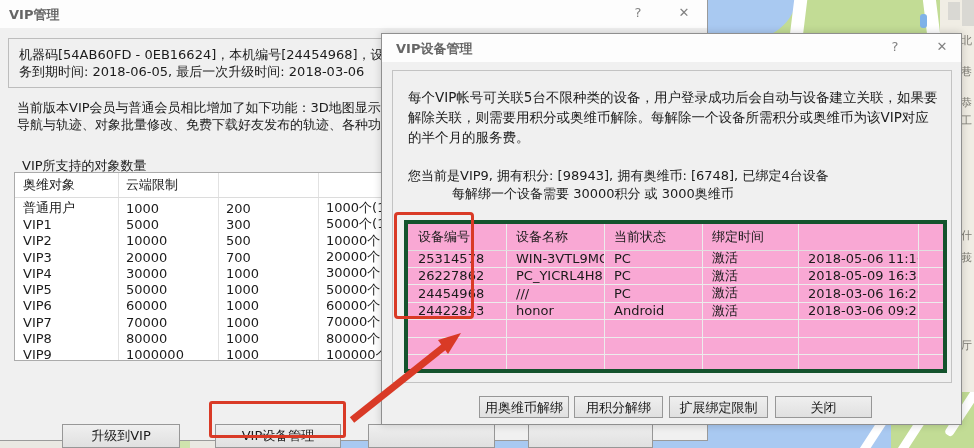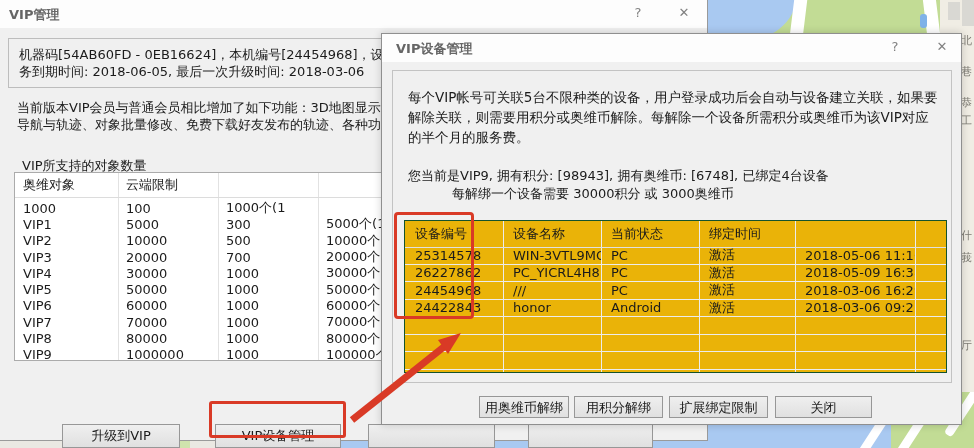--- a/index.html
+++ b/index.html
@@ -67,21 +67,21 @@
 
   
   #dlg{position:absolute;left:381px;top:33px;width:581px;height:392px;background:var(--winbg);border:1px solid #8f8f8f;box-shadow:0 0 8px rgba(0,0,0,.18);}
   #dlg .titlebar{height:28px;}
   #dlg .win-title{left:14px;}
   #dlg .help{left:498px;} #dlg .close{left:545px;}
   #dlg-panel{position:absolute;left:10px;top:36px;width:560px;height:313px;border:1px solid #c3c3c3;}
   #dlg-desc{position:absolute;left:15px;top:16px;width:533px;font-size:13.5px;line-height:20px;}
   #dlg-status1{position:absolute;left:15px;top:96px;white-space:nowrap;}
   #dlg-status2{position:absolute;left:15px;top:114px;white-space:nowrap;margin-left:44px;}
-  #dev-table{position:absolute;left:11px;top:149px;width:543px;height:153px;background:#eab308;border:1px solid #14532d;overflow:hidden;}
+  #dev-table{position:absolute;left:11px;top:149px;width:543px;height:153px;background:#f9a8d4;border:4px solid #14532d;overflow:hidden;}
   #dev-table .vline{position:absolute;top:0;bottom:0;width:1px;background:#ececec;}
   #dev-table .hline{position:absolute;left:0;right:0;top:26px;height:1px;background:#e0e0e0;}
   #dev-table .thead{position:absolute;left:0;top:0;right:0;height:26px;display:flex;align-items:center;}
   #dev-table .tbody{position:absolute;left:0;top:26px;right:0;}
   #dev-table .tr{display:flex;height:17.5px;align-items:center;border-bottom:1px solid #ececec;}
   #dev-table .th,#dev-table .td{overflow:hidden;white-space:nowrap;padding-left:10px;}
   #dev-table .th:nth-child(1),#dev-table .td:nth-child(1){width:98px;}
   #dev-table .th:nth-child(2),#dev-table .td:nth-child(2){width:98px;}
   #dev-table .th:nth-child(3),#dev-table .td:nth-child(3){width:98px;}
   #dev-table .th:nth-child(4),#dev-table .td:nth-child(4){width:96px;}
@@ -145,22 +145,23 @@
       <div class="vline" style="left:103px"></div>
       <div class="vline" style="left:203px"></div>
       <div class="vline" style="left:303px"></div>
       <div class="thead">
         <div class="th">奥维对象</div>
         <div class="th">云端限制</div>
       </div>
       <div class="hline"></div>
       <div class="tbody">
           <div class="tr">
-            <div class="td">1000</div>
-            <div class="td">100</div>
+            <div class="td">普通用户</div>
+            <div class="td">1000</div>
+            <div class="td">200</div>
             <div class="td">1000个(1</div>
           </div>
           <div class="tr">
             <div class="td">VIP1</div>
             <div class="td">5000</div>
             <div class="td">300</div>
             <div class="td">5000个(10</div>
           </div>
           <div class="tr">
             <div class="td">VIP2</div>

